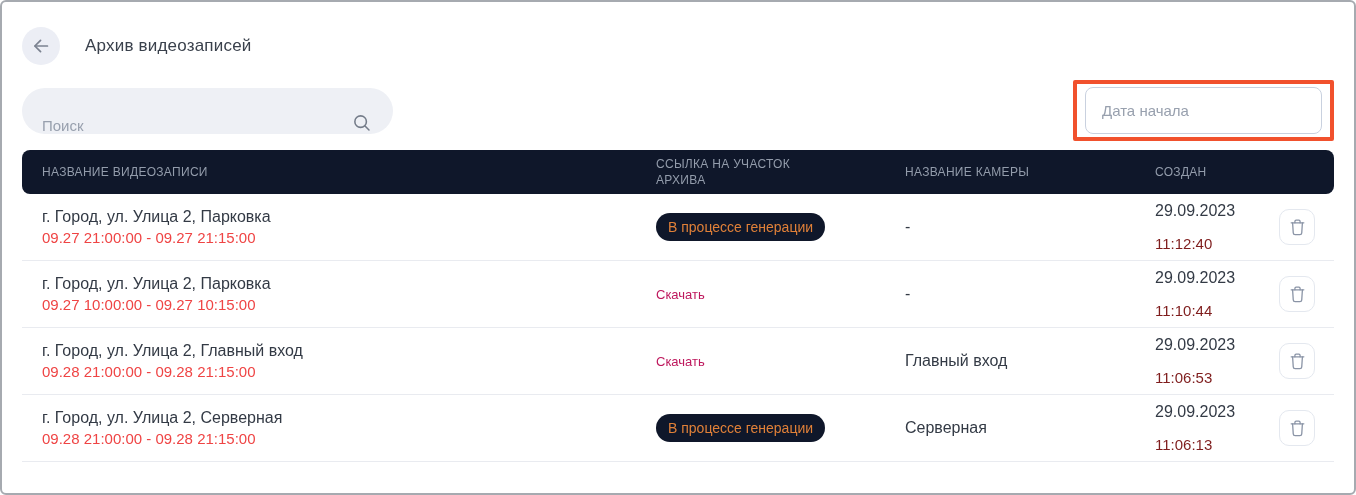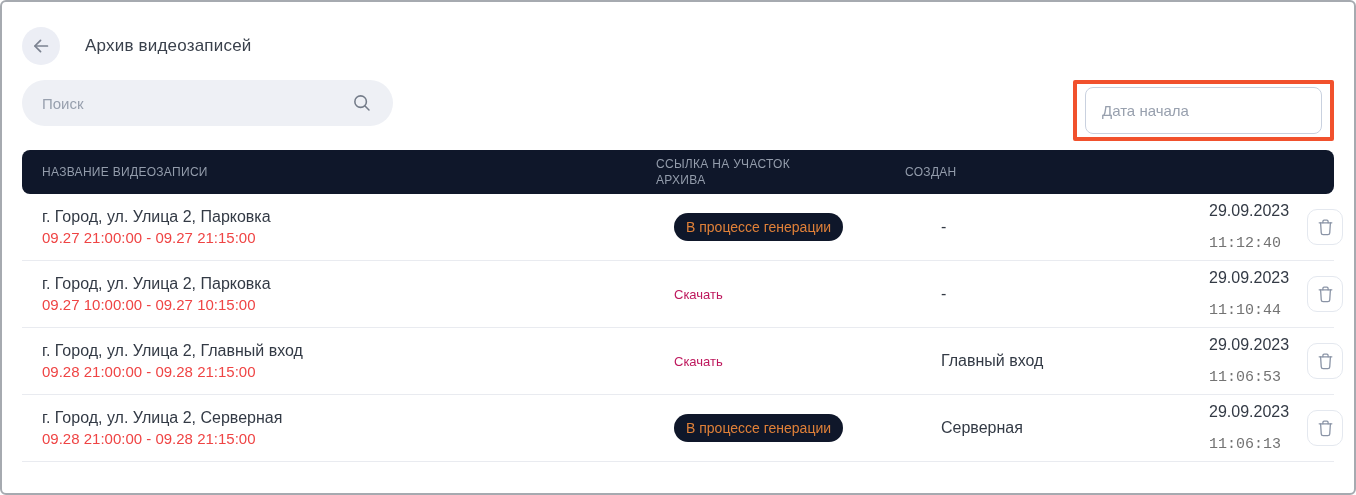--- a/index.html
+++ b/index.html
@@ -14,22 +14,22 @@
   .top-bar { margin-top:25px; display:flex; align-items:center; gap:25px; height:38px; }
   .back-btn {
     width:38px; height:38px; border-radius:50%; background:#ECEEF5; border:none;
     display:flex; align-items:center; justify-content:center; cursor:pointer; flex:0 0 auto;
   }
   .page-title { font-size:17px; color:#3A414C; font-weight:500; letter-spacing:.2px; }
 
   
   .toolbar { margin-top:15px; display:flex; justify-content:space-between; align-items:flex-start; }
   .search-box {
-    margin-top:0; width:371px; height:46px; background:#EEF0F5; border-radius:23px;
-    display:flex; align-items:center; padding:0 20px;
+    margin-top:8px; width:371px; height:46px; background:#EEF0F5; border-radius:23px;
+    display:flex; align-items:flex-end; padding:0 20px;
   }
   .search-box input {
     flex:1; border:none; background:transparent; outline:none;
     font-size:15px; color:#3A414C; font-family:inherit;
   }
   .search-box input::placeholder, .date-input::placeholder { color:#98A0AE; opacity:1; }
   .highlight-box { border:4px solid #F1512D; border-radius:2px; padding:3px 8px; display:flex; gap:16px; }
   .date-input {
     width:237px; height:47px; border:1px solid #C9D1DF; border-radius:8px; background:#fff;
     padding:8px 16px; font-size:15px; color:#3A414C; outline:none; font-family:inherit;
@@ -37,34 +37,34 @@
 
   
   .table { margin-top:9px; }
   .thead, .row {
     display:grid; grid-template-columns:614px 249px 250px 1fr 55px;
     align-items:center; padding-left:20px; width:100%;
   }
   .thead { height:44px; background:#0f172a; border-radius:8px; }
   .th { font-size:12px; color:#939CAB; letter-spacing:.3px; line-height:1.35; font-weight:400; }
   .th-link { max-width:175px; }
-  .row { height:67px; border-bottom:1px solid #E9EBF0; background:#fff;gap:18px; }
+  .row { height:67px; border-bottom:1px solid #E9EBF0; background:#fff; }
   .name { font-size:16px; color:#333A45; }
   .period { font-size:15px; color:#ef4444; margin-top:3px; }
   .status-badge {
     display:none; background:#0f172a; color:#E08038; font-size:14px;
     padding:6px 12px; border-radius:15px; line-height:1.2;
   }
   .variant-status .status-badge { display:inline-block; }
   .download-link { display:none; color:#be185d; font-size:13px; text-decoration:none; cursor:pointer; }
   .variant-link .download-link { display:inline; }
   .cell-link { justify-self:start; }
   .cell-camera { font-size:16px; color:#333A45; }
   .created-date { font-size:16px; color:#333A45; }
-  .created-time { font-size:15px; color:#737373; margin-top:15px;font-family:Liberation Mono, monospace; }
+  .created-time { font-size:15px; color:#7f1d1d; margin-top:15px; }
   .delete-btn {
     width:36px; height:36px; border:1px solid #E4E8EF; border-radius:10px; background:#fff;
     display:flex; align-items:center; justify-content:center; cursor:pointer;
   }
 </style>
 </head>
 <body>
 
 <div class="app">
   <div class="inner">
@@ -94,20 +94,21 @@
 
       <div class="highlight-box">
         <input type="text" class="date-input" placeholder="Дата начала" style="">
       </div>
     </div>
 
     <div class="table">
       <div class="thead">
         <div class="th">НАЗВАНИЕ ВИДЕОЗАПИСИ</div>
         <div class="th th-link">ССЫЛКА НА УЧАСТОК АРХИВА</div>
+        <div class="th">НАЗВАНИЕ КАМЕРЫ</div>
         <div class="th">СОЗДАН</div>
         <div class="th"></div>
       </div>
       <div id="table-body">
   <div class="row variant-status">
     <div class="cell-name">
       <div class="name">г. Город, ул. Улица 2, Парковка</div>
       <div class="period">09.27 21:00:00 - 09.27 21:15:00</div>
     </div>
     <div class="cell-link">

